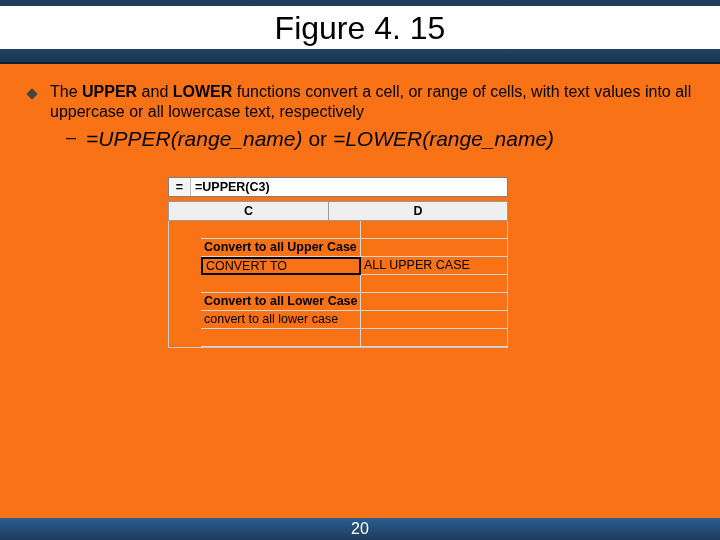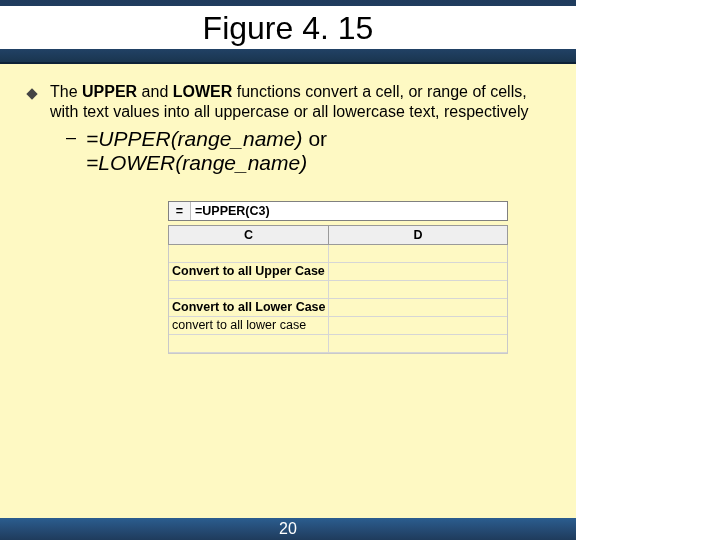--- a/index.html
+++ b/index.html
@@ -1,17 +1,17 @@
 <!DOCTYPE html>
 <html><head>
 <meta charset="utf-8">
 <style>
   * { box-sizing: border-box; margin: 0; padding: 0; }
   html, body { width: 720px; height: 540px; font-family: Arial, sans-serif; background: #fff; overflow: hidden; }
-  .slide { width: 576px; height: 540px; position: relative; background: #fef9c3; }
+  .slide { width: 720px; height: 540px; position: relative; background: #f97316; }
   .title-bar {
     width: 100%; height: 64px;
     background: linear-gradient(#1f3b5c 0%, #24476f 70%, #1a354f 100%);
     border-bottom: 2px solid #0e2238;
     position: relative;
   }
   .title-text {
     position: absolute; top: 6px; left: 0; width: 100%;
     text-align: center; color: #000; font-size: 32px; font-weight: 400;
     background: #fff; padding: 4px 0 2px 0;
@@ -31,21 +31,21 @@
   .sub-text { font-size: 21px; font-style: italic; color: #000; }
   .sub-text .or { font-style: normal; }
   .figure { margin: 26px 0 0 140px; width: 340px; font-family: Arial, sans-serif; font-size: 12.5px; color: #000; }
   .fx-row { display:flex; align-items:stretch; border:1px solid #808080; background:#fff; height:20px; }
   .eq-cell { width:22px; border-right:1px solid #bdbdbd; text-align:center; font-weight:700; background:#f4f4f4; line-height:18px; }
   .fx-input { flex:1; padding:0 4px; line-height:18px;font-weight:bold; }
   .hdr-row { display:flex; height:20px; margin-top:4px; }
   .hdr-cell { border:1px solid #9a9a9a; background:#efefef; text-align:center; font-weight:700; line-height:18px; }
   .hdr-cell.c { flex:0 0 160px; border-right:0; }
   .hdr-cell.d { flex:1; }
-  .grid { border:1px solid #c9c9c9; border-top:0; }
+  .grid { border:1px solid #c9c9c9; border-top:0;padding-left:32px; }
   .grow { display:flex; height:18px; }
   .gc { border-right:1px solid #d6d6d6; border-bottom:1px solid #d6d6d6; padding:0 3px; line-height:17px; white-space:nowrap; overflow:hidden; }
   .gc.c { flex:0 0 160px; }
   .gc.d { flex:1; border-right:0; }
   .gc.selected { border:2px solid #000; line-height:14px; }
   .gc b { font-weight:700; }
   .footer {
     position:absolute; bottom:0; left:0; width:100%; height:22px;
     background: linear-gradient(#2b5d8f, #1f3b5c);
     color:#fff; font-size:16px; text-align:center; line-height:22px;
@@ -89,20 +89,24 @@
       <div class="grid">
         <div class="grow">
             <div class="gc c"></div>
             <div class="gc d"></div>
           </div>
         <div class="grow">
             <div class="gc c"><b>Convert to all Upper Case</b></div>
             <div class="gc d"></div>
           </div>
         <div class="grow">
+            <div class="gc c selected">CONVERT TO</div>
+            <div class="gc d">ALL UPPER CASE</div>
+          </div>
+        <div class="grow">
             <div class="gc c"></div>
             <div class="gc d"></div>
           </div>
         <div class="grow">
             <div class="gc c"><b>Convert to all Lower Case</b></div>
             <div class="gc d"></div>
           </div>
         <div class="grow">
             <div class="gc c">convert to all lower case</div>
             <div class="gc d"></div>

